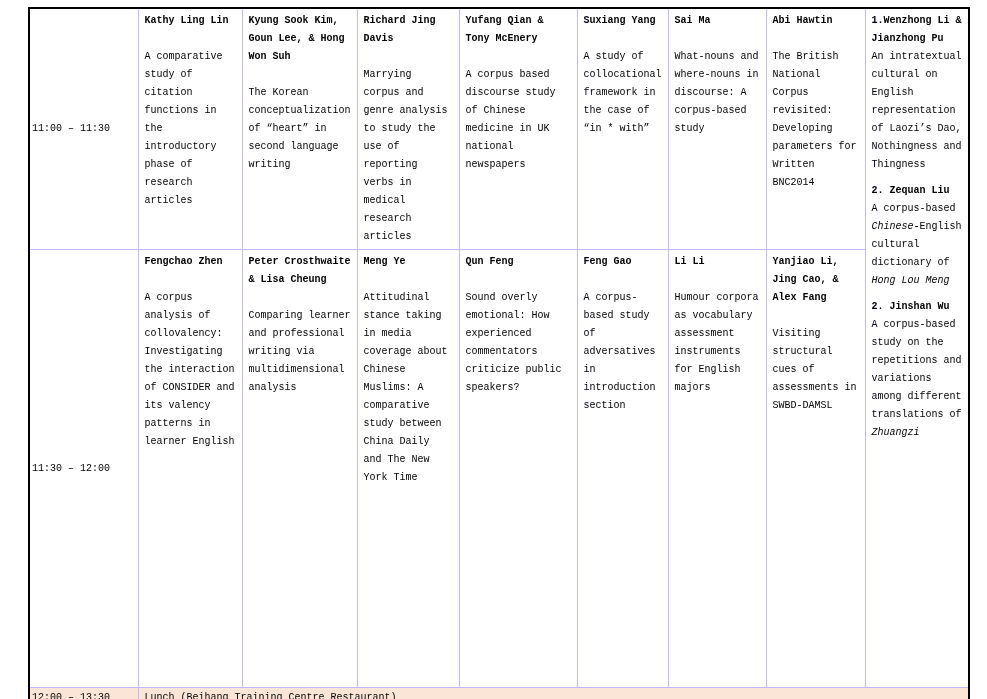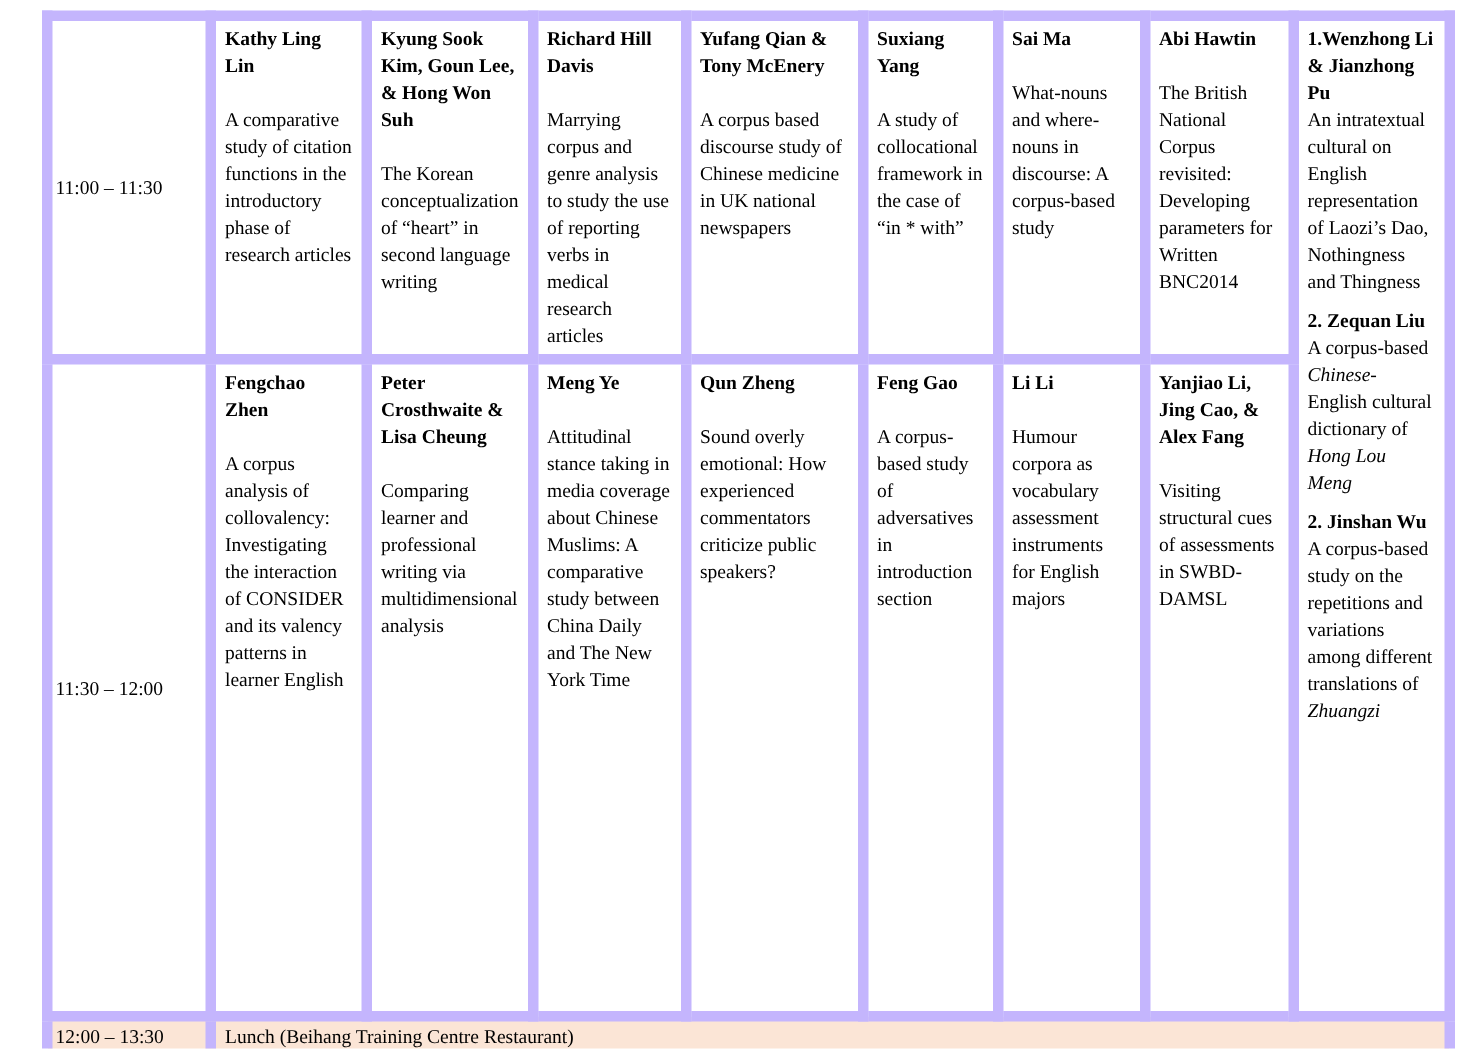--- a/index.html
+++ b/index.html
@@ -19,27 +19,28 @@
   }
   table.program-table {
     position: absolute;
     left: 28px;
     top: 7px;
     border-collapse: collapse;
     table-layout: fixed;
     border: 2px solid #000000;
   }
   td {
-    border: 7px solid #c4b5fd;
+    border: 1px solid #c4b5fd;
     vertical-align: top;
     padding: 3px 6px;
-    font-size: 13px;
+    font-size: 10px;
     line-height: 18px;
     overflow-wrap: break-word;
     word-wrap: break-word;
+    font-family: Liberation Mono, monospace;
   }
   td.time {
     text-align: left;
     vertical-align: middle;
     padding: 0 2px;
     white-space: nowrap;
   }
   .authors { font-weight: bold; }
   .gap { height: 18px; }
   tr.row-1 { height: 226px; }
@@ -81,21 +82,21 @@
         <div class="authors">Kathy Ling Lin</div>
         <div class="gap"></div>
         <div>A comparative study of citation functions in the introductory phase of research articles</div>
       </td>
       <td>
         <div class="authors">Kyung Sook Kim, Goun Lee, &amp; Hong Won Suh</div>
         <div class="gap"></div>
         <div>The Korean conceptualization of “heart” in second language writing</div>
       </td>
       <td>
-        <div class="authors">Richard Hill Davis</div>
+        <div class="authors">Richard Jing Davis</div>
         <div class="gap"></div>
         <div>Marrying corpus and genre analysis to study the use of reporting verbs in medical research articles</div>
       </td>
       <td>
         <div class="authors">Yufang Qian &amp; Tony McEnery</div>
         <div class="gap"></div>
         <div>A corpus based discourse study of Chinese medicine in UK national newspapers</div>
       </td>
       <td>
         <div class="authors">Suxiang Yang</div>
@@ -141,21 +142,21 @@
         <div class="authors">Peter Crosthwaite &amp; Lisa Cheung</div>
         <div class="gap"></div>
         <div>Comparing learner and professional writing via multidimensional analysis</div>
       </td>
       <td>
         <div class="authors">Meng Ye</div>
         <div class="gap"></div>
         <div>Attitudinal stance taking in media coverage about Chinese Muslims: A comparative study between China Daily and The New York Time</div>
       </td>
       <td>
-        <div class="authors">Qun Zheng</div>
+        <div class="authors">Qun Feng</div>
         <div class="gap"></div>
         <div>Sound overly emotional: How experienced commentators criticize public speakers?</div>
       </td>
       <td>
         <div class="authors">Feng Gao</div>
         <div class="gap"></div>
         <div>A corpus-based study of adversatives in introduction section</div>
       </td>
       <td>
         <div class="authors">Li Li</div>

